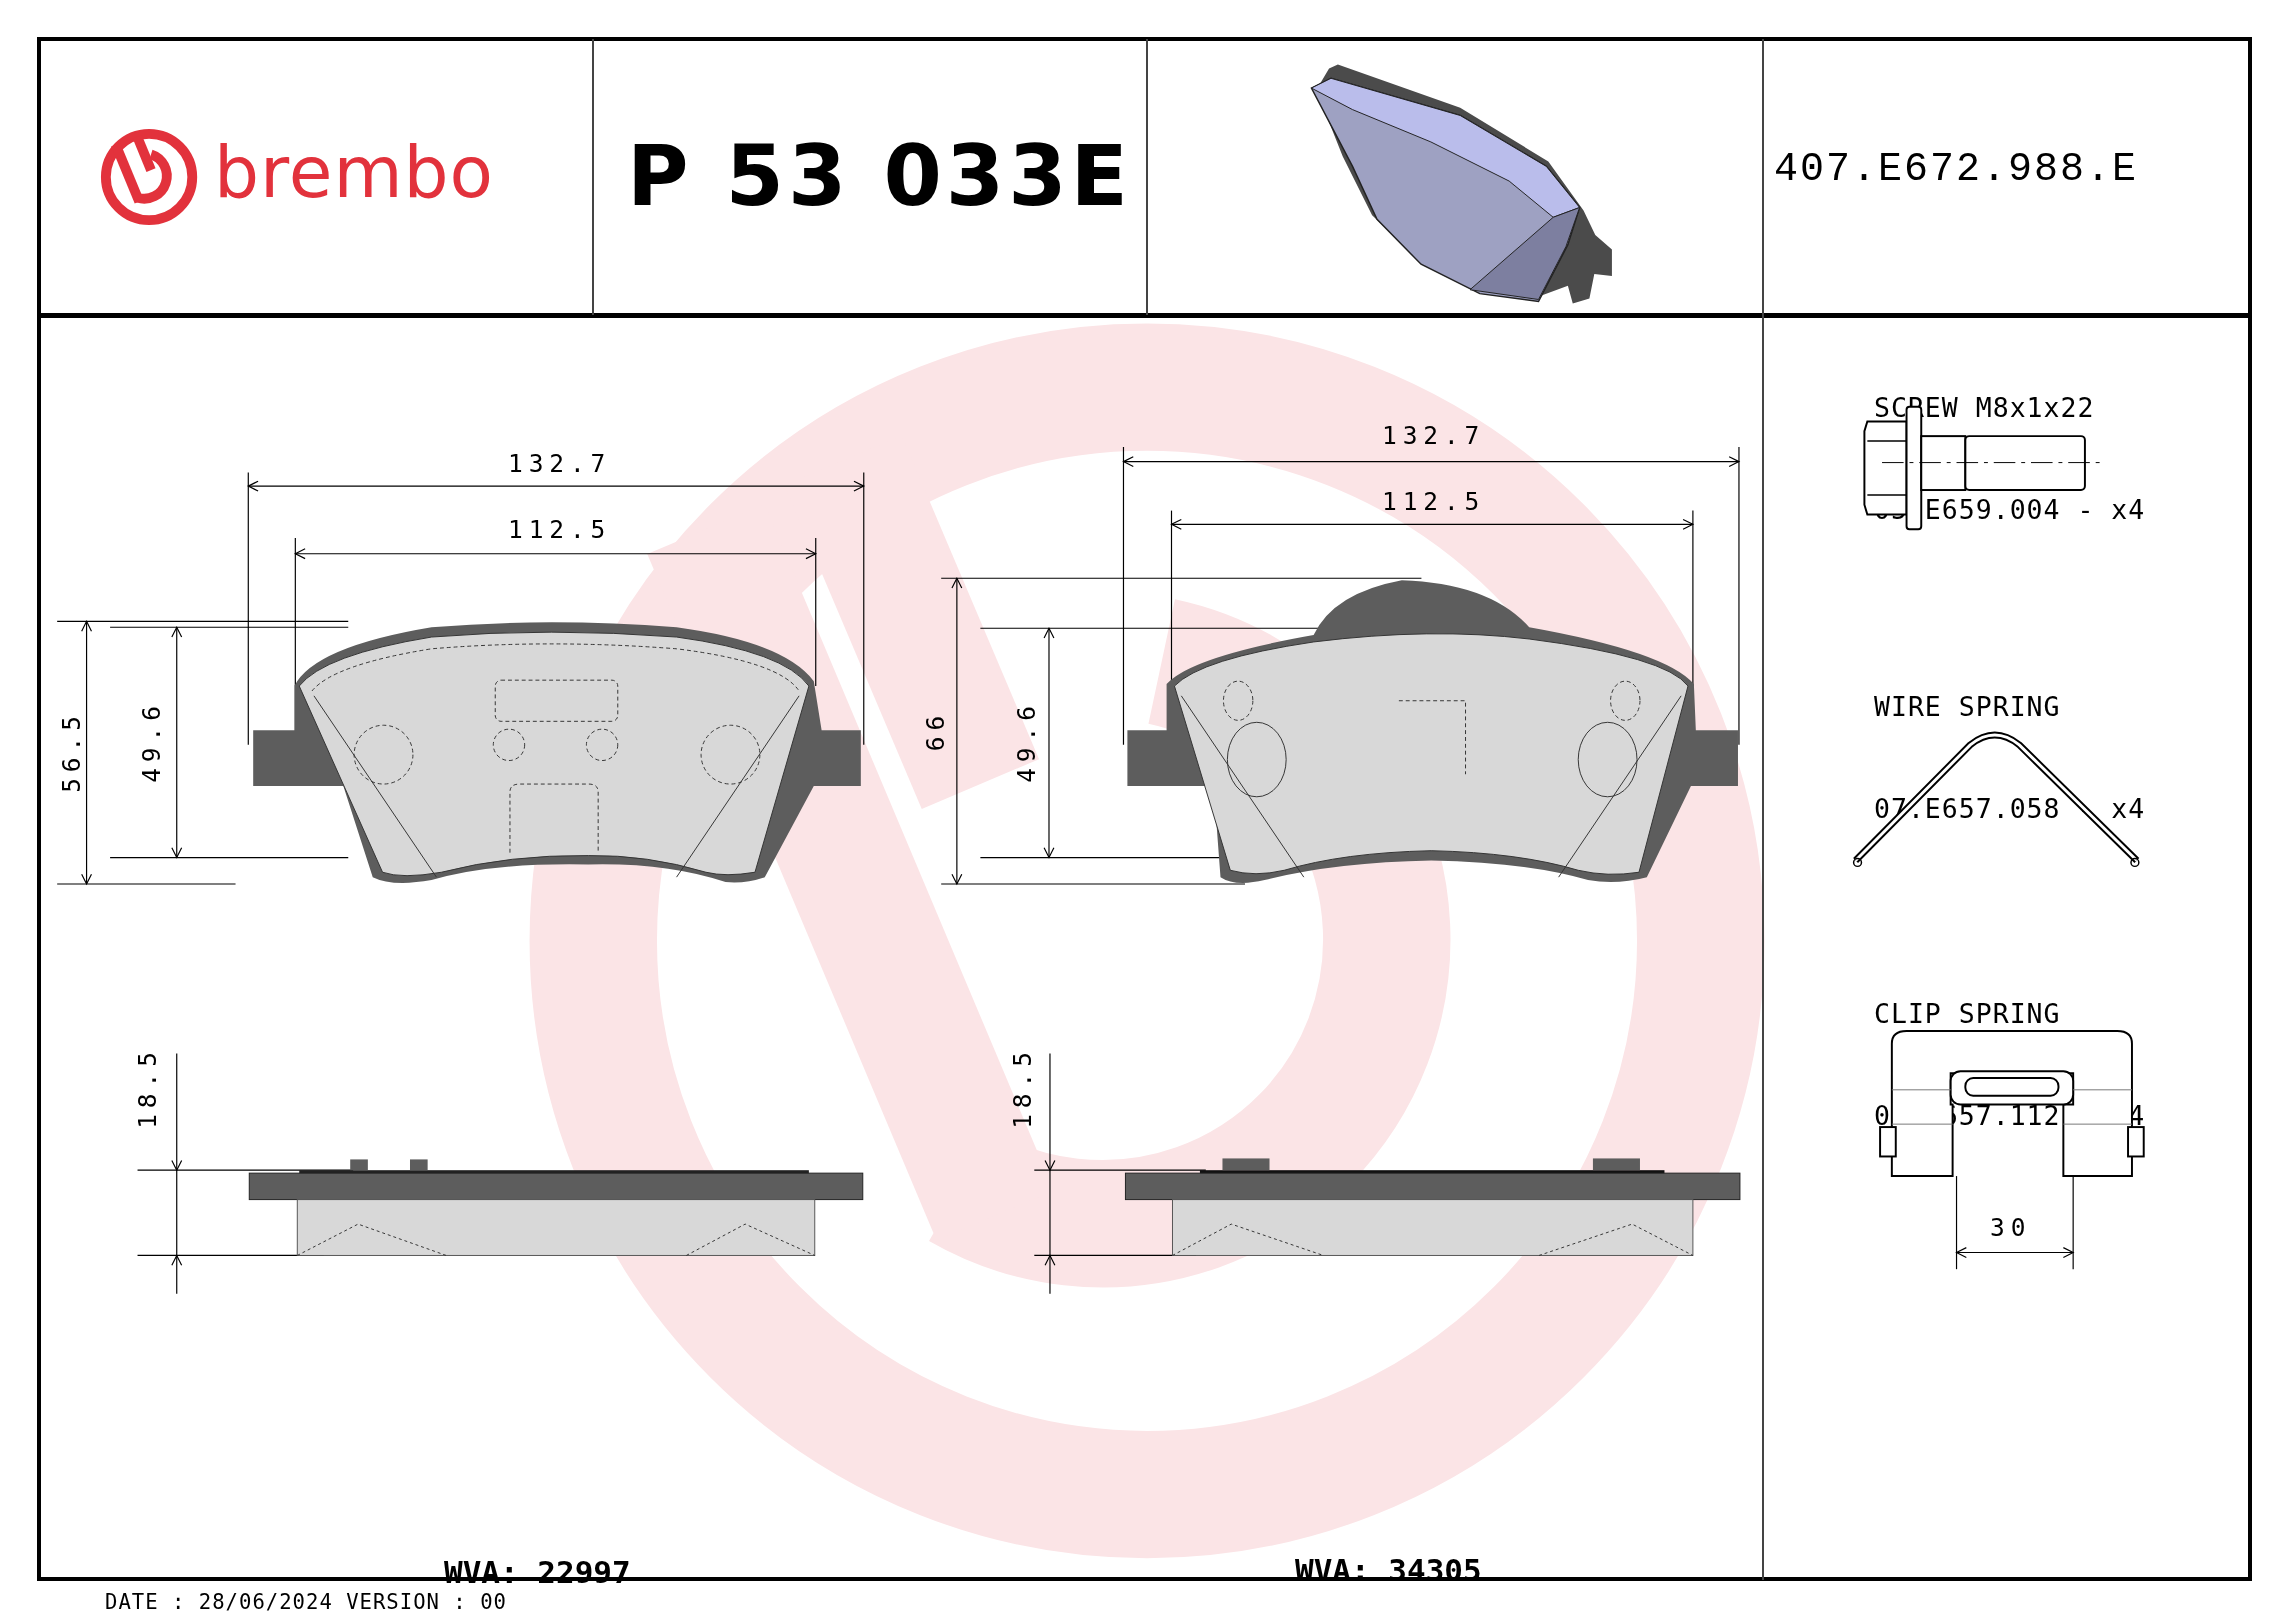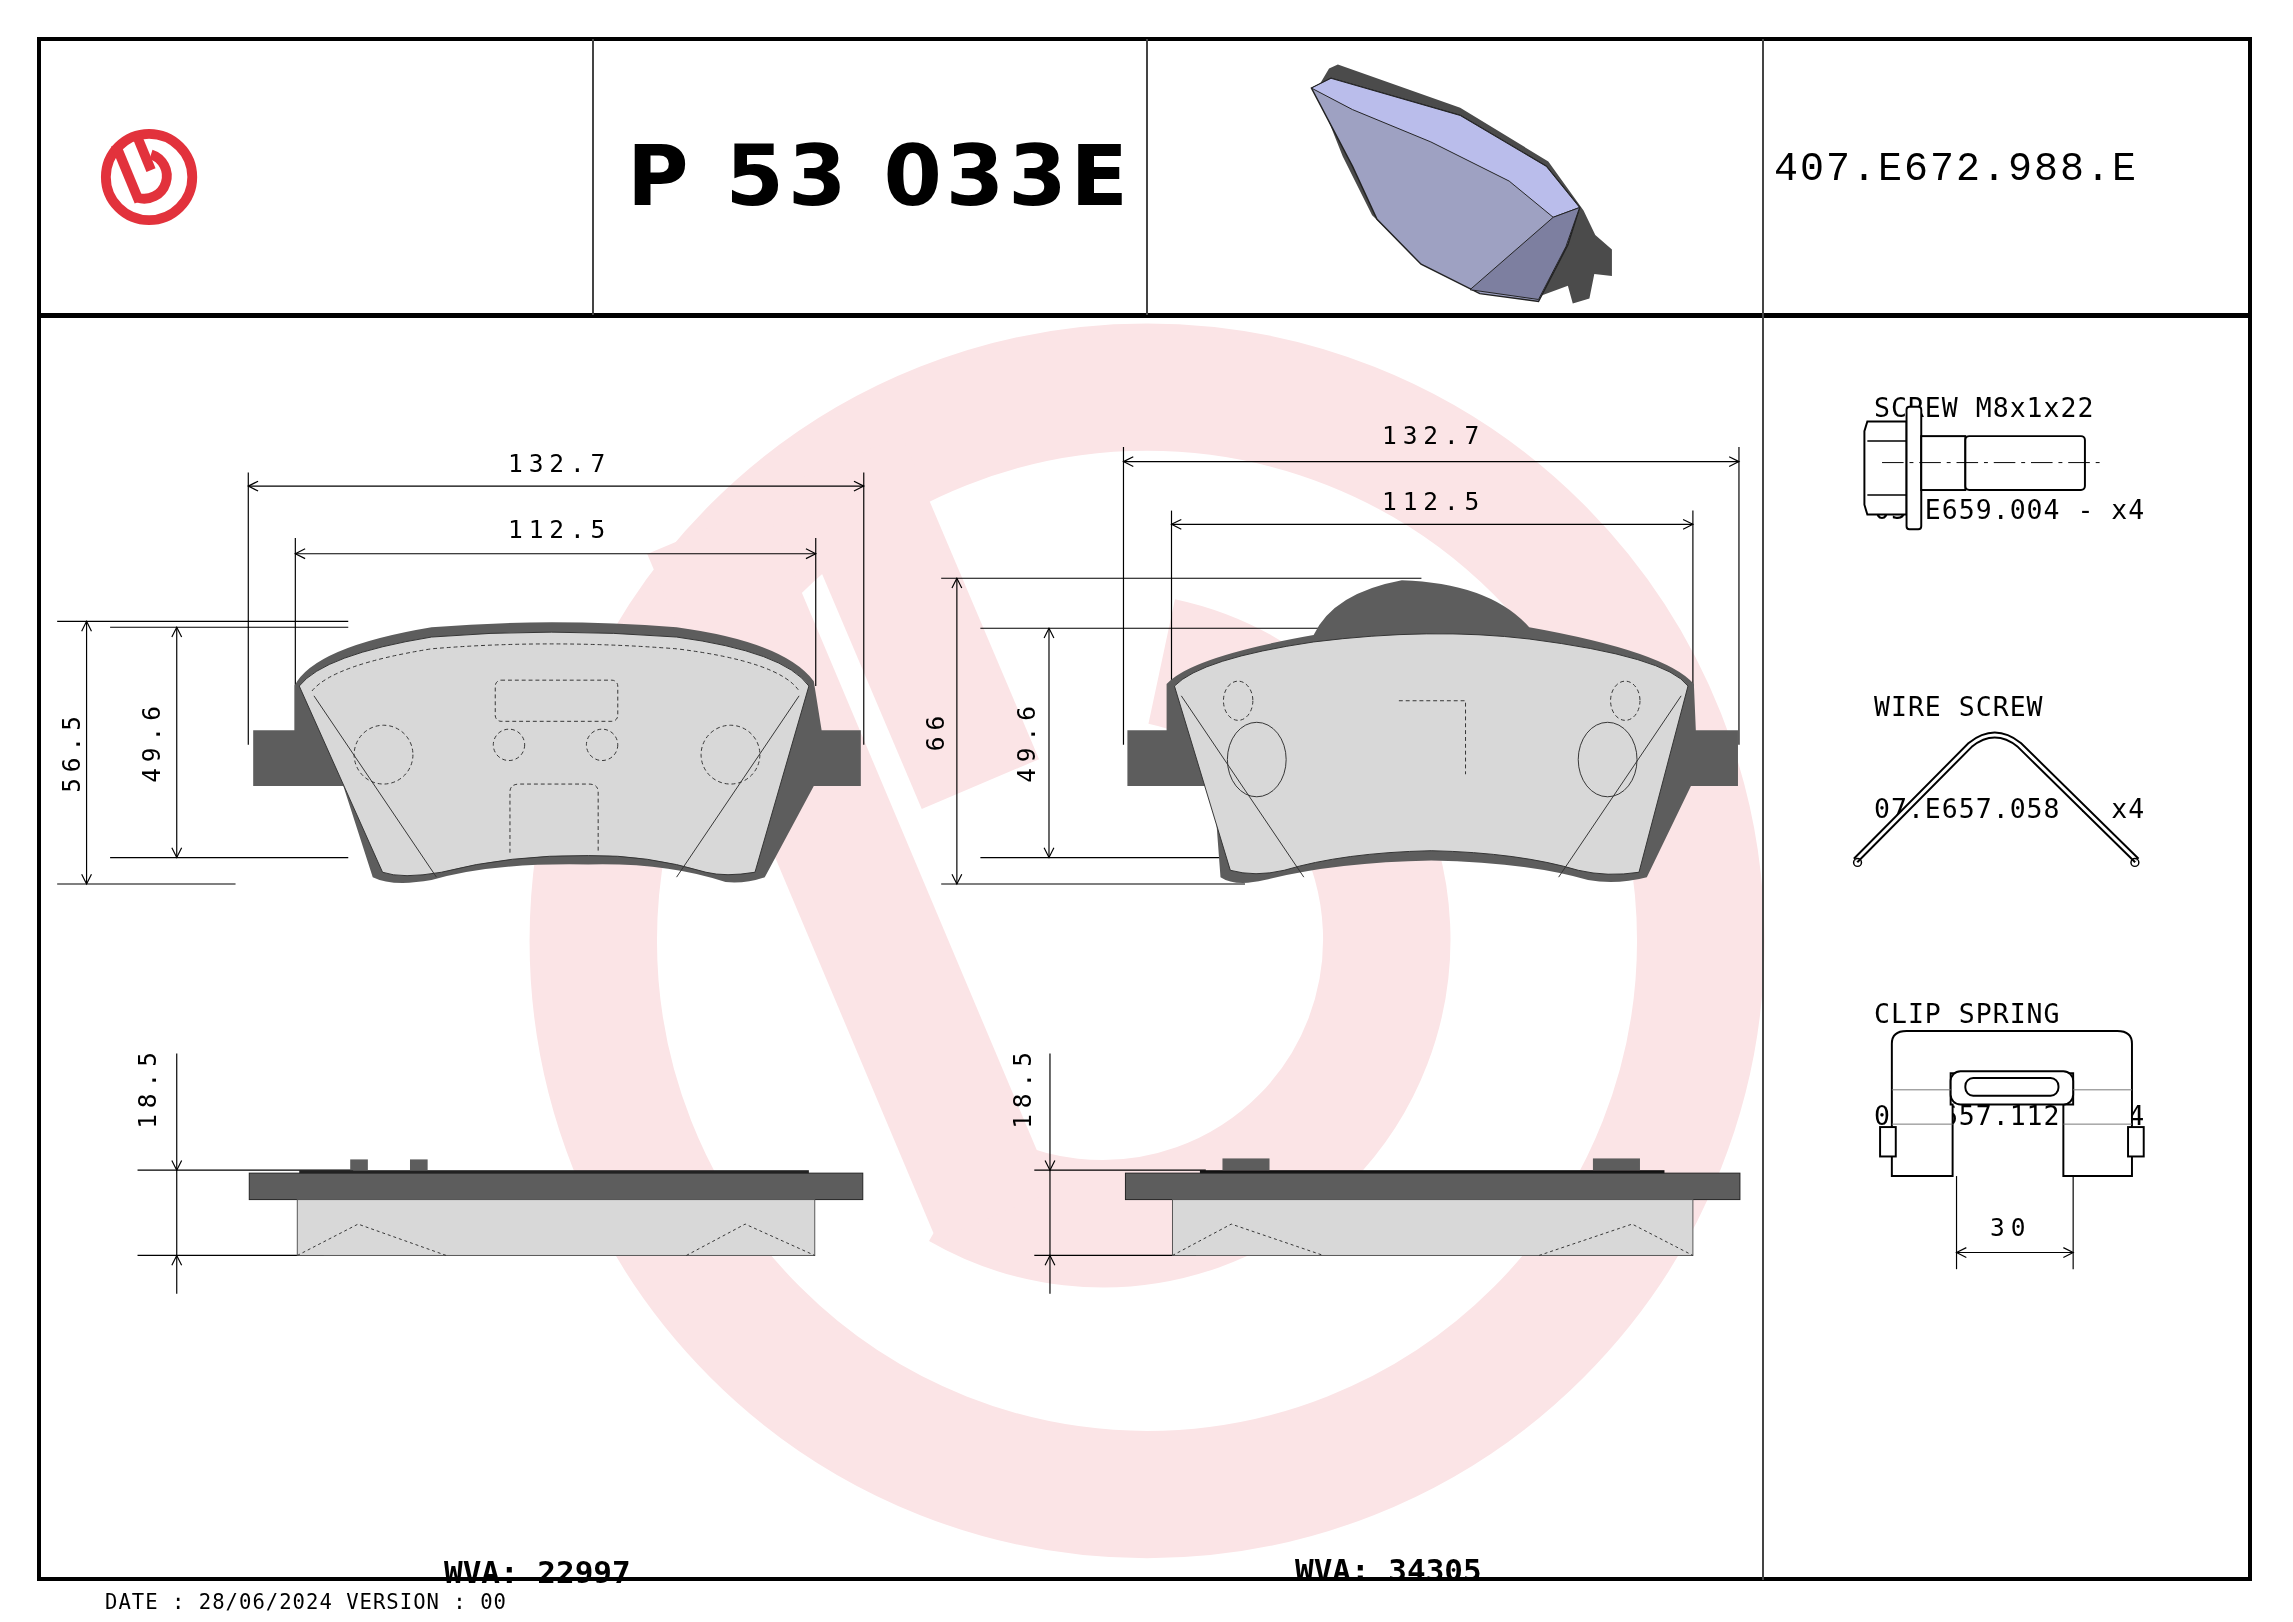--- a/index.html
+++ b/index.html
@@ -36,20 +36,21 @@
 <div class="vline" style="left:1146px;top:39px;width:2px;height:276px;background:#444;"></div>
 <div class="vline" style="left:1762px;top:39px;width:2px;height:1541px;background:#444;"></div>
 
 <div class="abs" style="left:98px;top:123px;height:108px;width:451px;">
   <svg width="108" height="108" style="left:0;top:0;" viewBox="0 0 110 110">
     <circle cx="52" cy="55" r="44" fill="none" stroke="#e2323c" stroke-width="10"></circle>
     <path d="M 54 32 A 22 22 0 1 1 40 76" fill="none" stroke="#e2323c" stroke-width="10"></path>
     <line x1="18" y1="22" x2="42" y2="80" stroke="#e2323c" stroke-width="10"></line>
     <line x1="40" y1="14" x2="54" y2="48" stroke="#e2323c" stroke-width="10"></line>
   </svg>
+  <span class="abs brand" style="left:116px;top:7.8px;">brembo</span>
 </div>
 
 <div class="abs hdr-part" style="left:627px;top:127px;">P 53 033E</div>
 
 <svg width="2294" height="323" viewBox="0 0 2340 330">
   <path d="M1356 70 L1365 66 L1490 110 L1580 165 L1616 215 L1628 240 L1645 255 L1645 282 L1627 280 L1622 305 L1605 310 L1600 292 L1562 306 L1510 296 L1450 268 L1400 220 L1370 160 L1343 92 Z" fill="#4b4b4b"></path>
   <path d="M1338 90 L1358 80 L1490 118 L1578 170 L1612 212 L1600 250 L1570 308 L1510 300 L1450 270 L1405 224 L1380 170 Z" fill="#9ea1c2" stroke="#222" stroke-width="1.5"></path>
   <path d="M1338 90 L1358 80 L1490 118 L1578 170 L1612 212 L1585 222 L1540 185 L1460 145 L1380 112 Z" fill="#babdeb" stroke="#222" stroke-width="1"></path>
   <path d="M1500 296 L1585 222 L1612 212 L1598 252 L1570 306 Z" fill="#7d7fa0" stroke="#222" stroke-width="1"></path>
 </svg>
@@ -212,21 +213,21 @@
     <rect x="2005" y="445" width="122" height="55" rx="4"></rect>
   </g>
   <g stroke="#000" stroke-width="1.5">
     <line x1="1905" y1="450" x2="1945" y2="450"></line>
     <line x1="1905" y1="505" x2="1945" y2="505"></line>
     <line x1="1920" y1="472" x2="2145" y2="472" stroke-dasharray="22 6 4 6" stroke-width="1"></line>
   </g>
 </svg>
 
 <div class="abs part-lbl" style="left:1874px;top:622px;">
-  <div>WIRE SCREW</div>
+  <div>WIRE SPRING</div>
   <div>07.E657.058 - x4</div>
 </div>
 <svg width="2294" height="1622" viewBox="0 0 2340 1655">
   <path d="M 1893 878 L 2010 760 Q 2035 740 2060 760 L 2180 878" fill="none" stroke="#000" stroke-width="7"></path>
   <path d="M 1893 878 L 2010 760 Q 2035 740 2060 760 L 2180 878" fill="none" stroke="#fff" stroke-width="3"></path>
   <circle cx="1895" cy="880" r="4" fill="none" stroke="#000" stroke-width="1.5"></circle>
   <circle cx="2178" cy="880" r="4" fill="none" stroke="#000" stroke-width="1.5"></circle>
 </svg>
 
 <div class="abs part-lbl" style="left:1874px;top:929px;">

